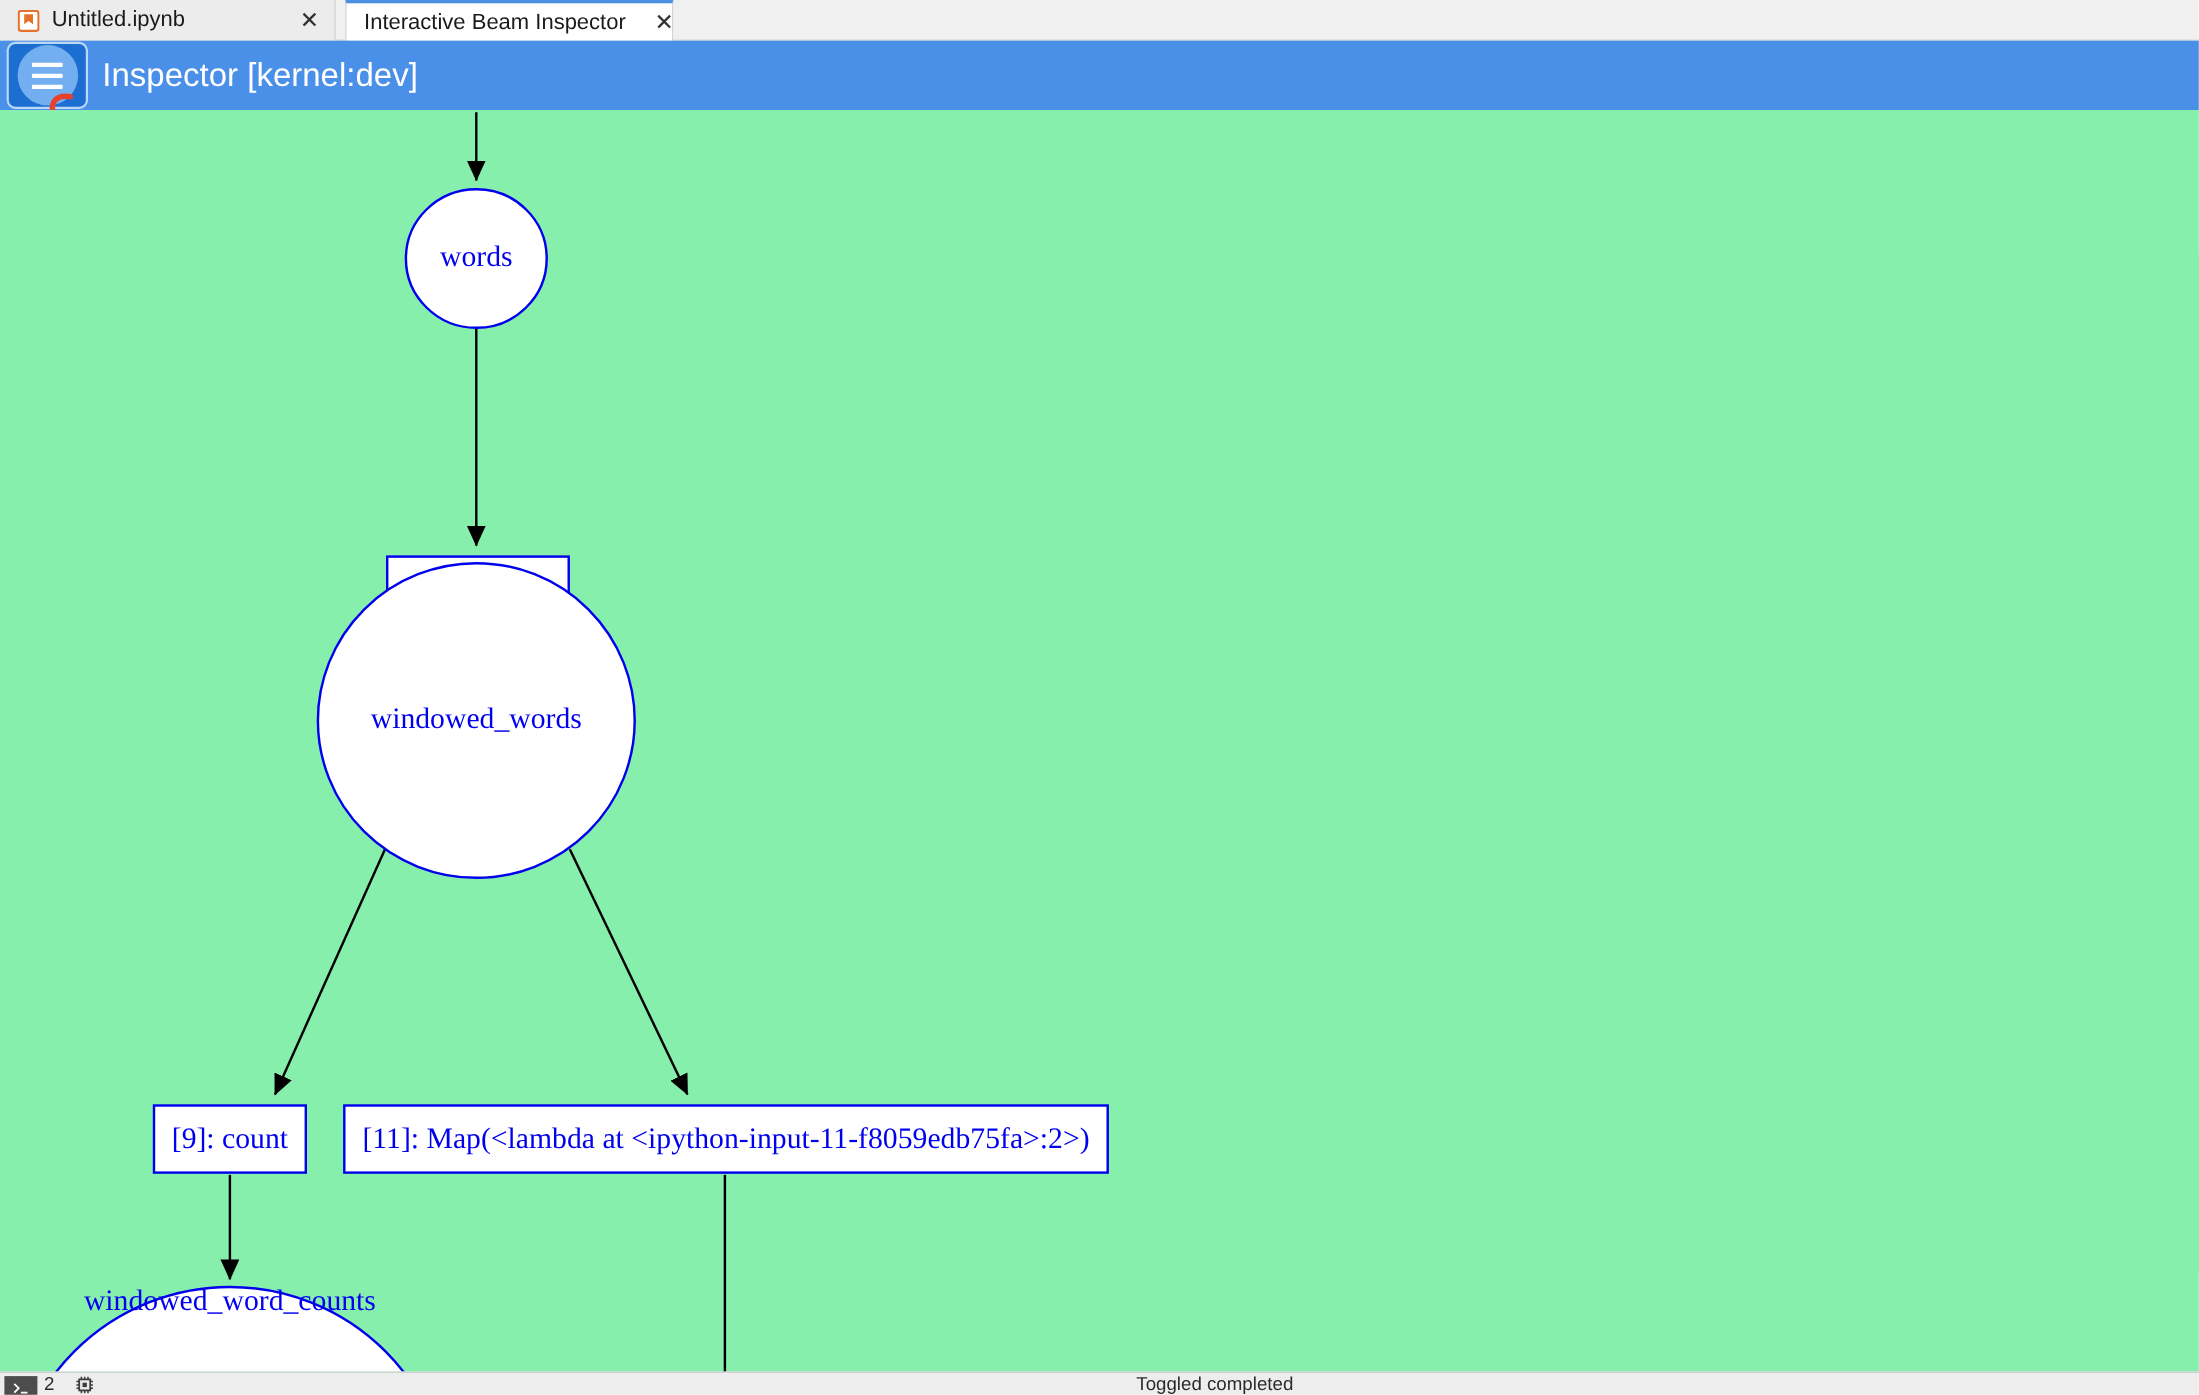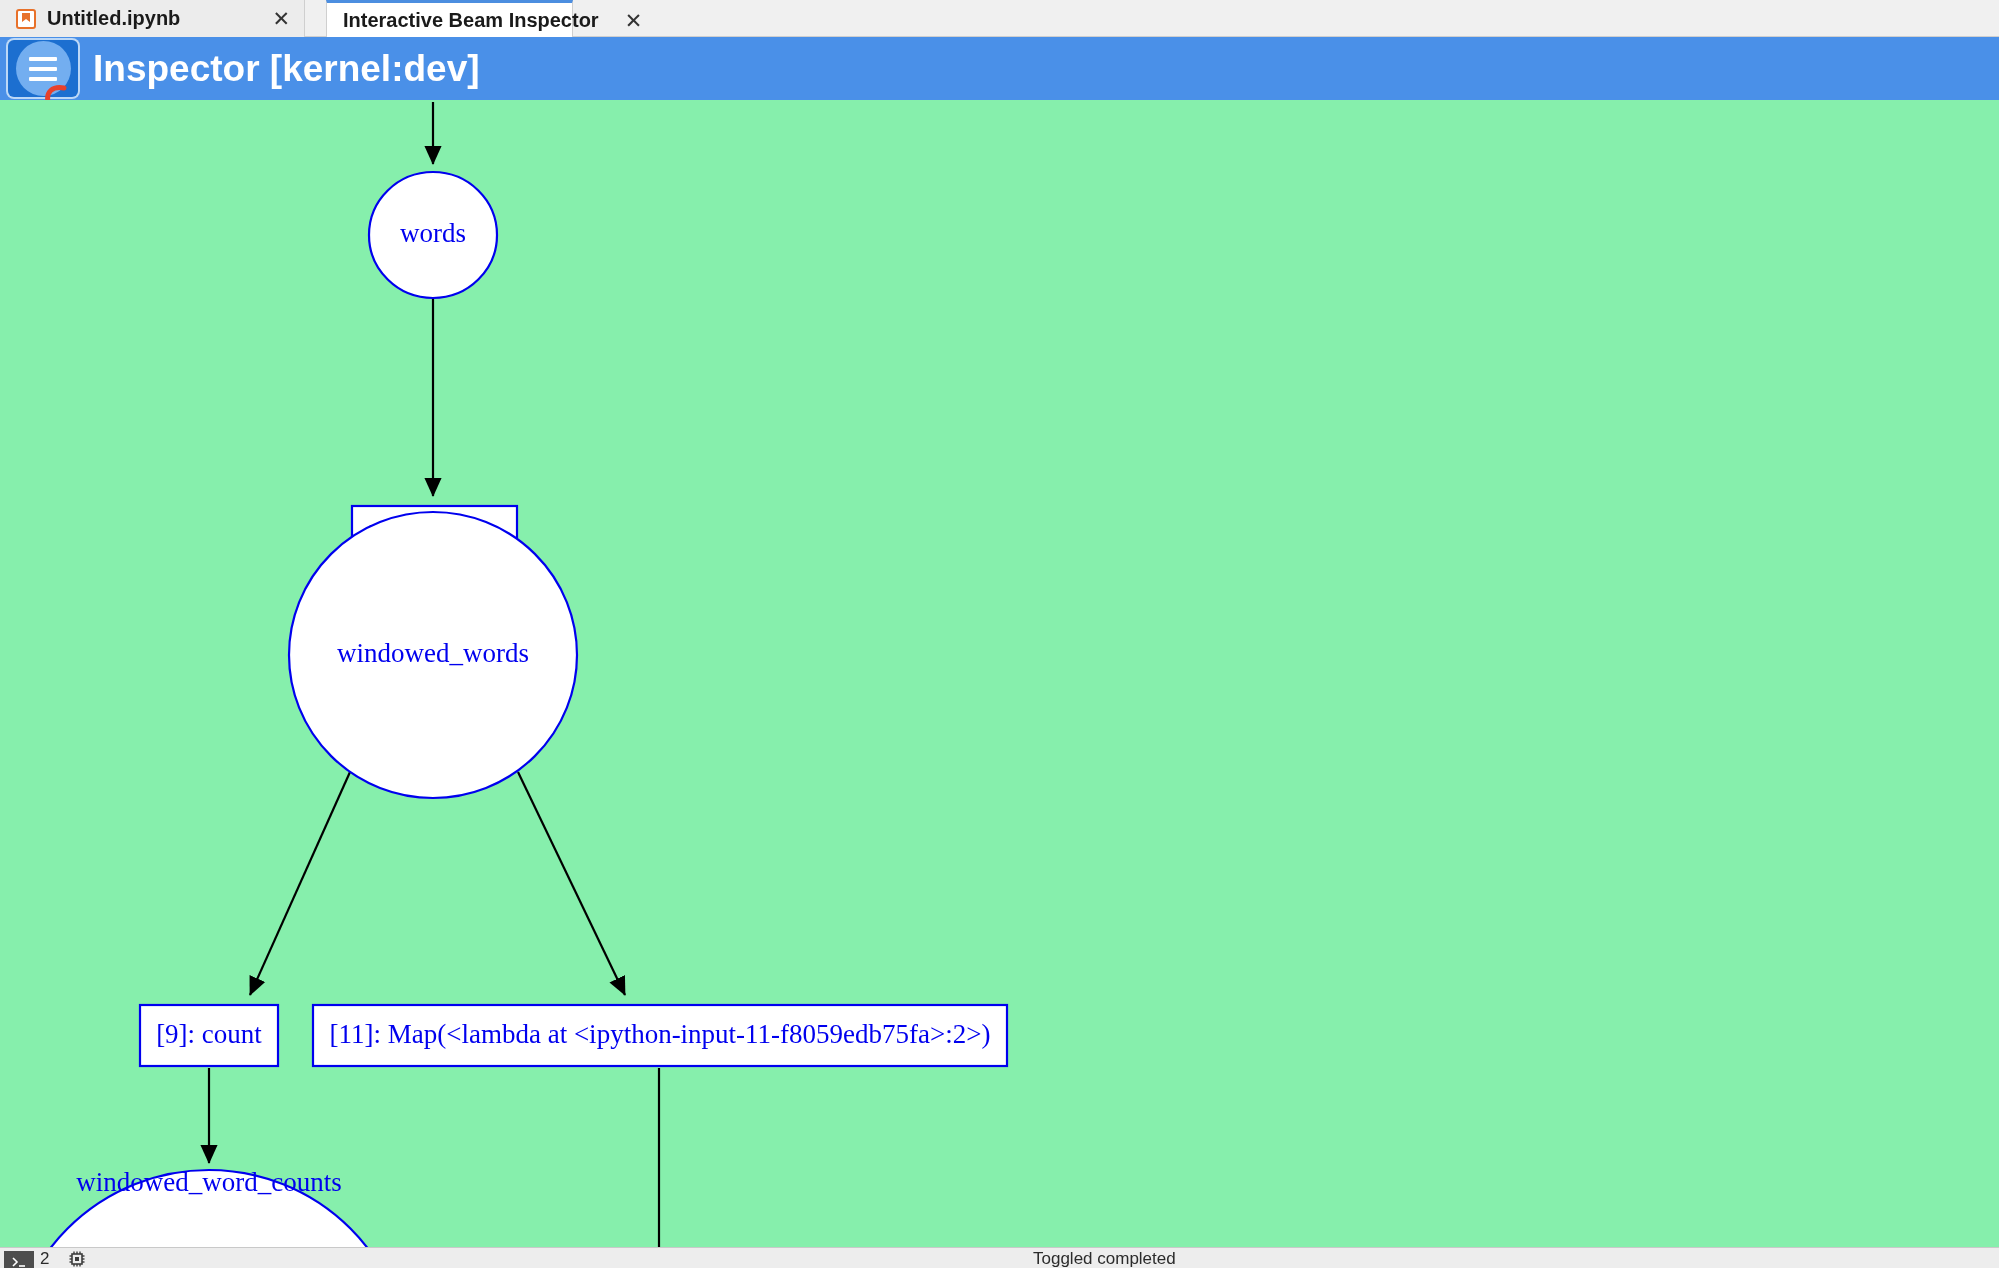--- a/index.html
+++ b/index.html
@@ -42,31 +42,31 @@
     background: #ffffff;
     border-top: 3px solid #4c8ee0;
     border-left: 1px solid #cfcfcf;
   }
   .tab-icon {
     width: 20px; height: 20px;
     margin-right: 11px;
     flex: 0 0 auto;
     display: block;
   }
-  .tab-label { white-space: nowrap; font-weight: bold; }
+  .tab-label { white-space: nowrap; }
   .tab-close {
     margin-left: auto;
     padding-left: 26px;
     font-size: 21px;
     line-height: 1;
     color: #333;
     font-weight: 300;
   }
   #tab-notebook { left: 0; width: 305px; }
-  #tab-inspector { left: 326px; width: 247px; }
+  #tab-inspector { left: 314px; width: 298px; }
 
   
   #inspector-header {
     position: absolute;
     left: 0; top: 37px;
     width: 1999px;
     height: 63px;
     background: #4a90e8;
     display: flex;
     align-items: center;
@@ -98,22 +98,22 @@
     width: 28px; height: 4px;
     background: #ffffff;
     border-radius: 1px;
   }
   #inspector-title {
     position: absolute;
     left: 93px;
     top: 50%;
     transform: translateY(-50%);
     color: #ffffff;
-    font-size: 37px;
-    font-weight: bold;
+    font-size: 30px;
+    font-weight: normal;
     white-space: nowrap;
   }
 
   
   #graph-canvas {
     position: absolute;
     left: 0; top: 100px;
     width: 1999px;
     height: 1147px;
     background: #86efac;

